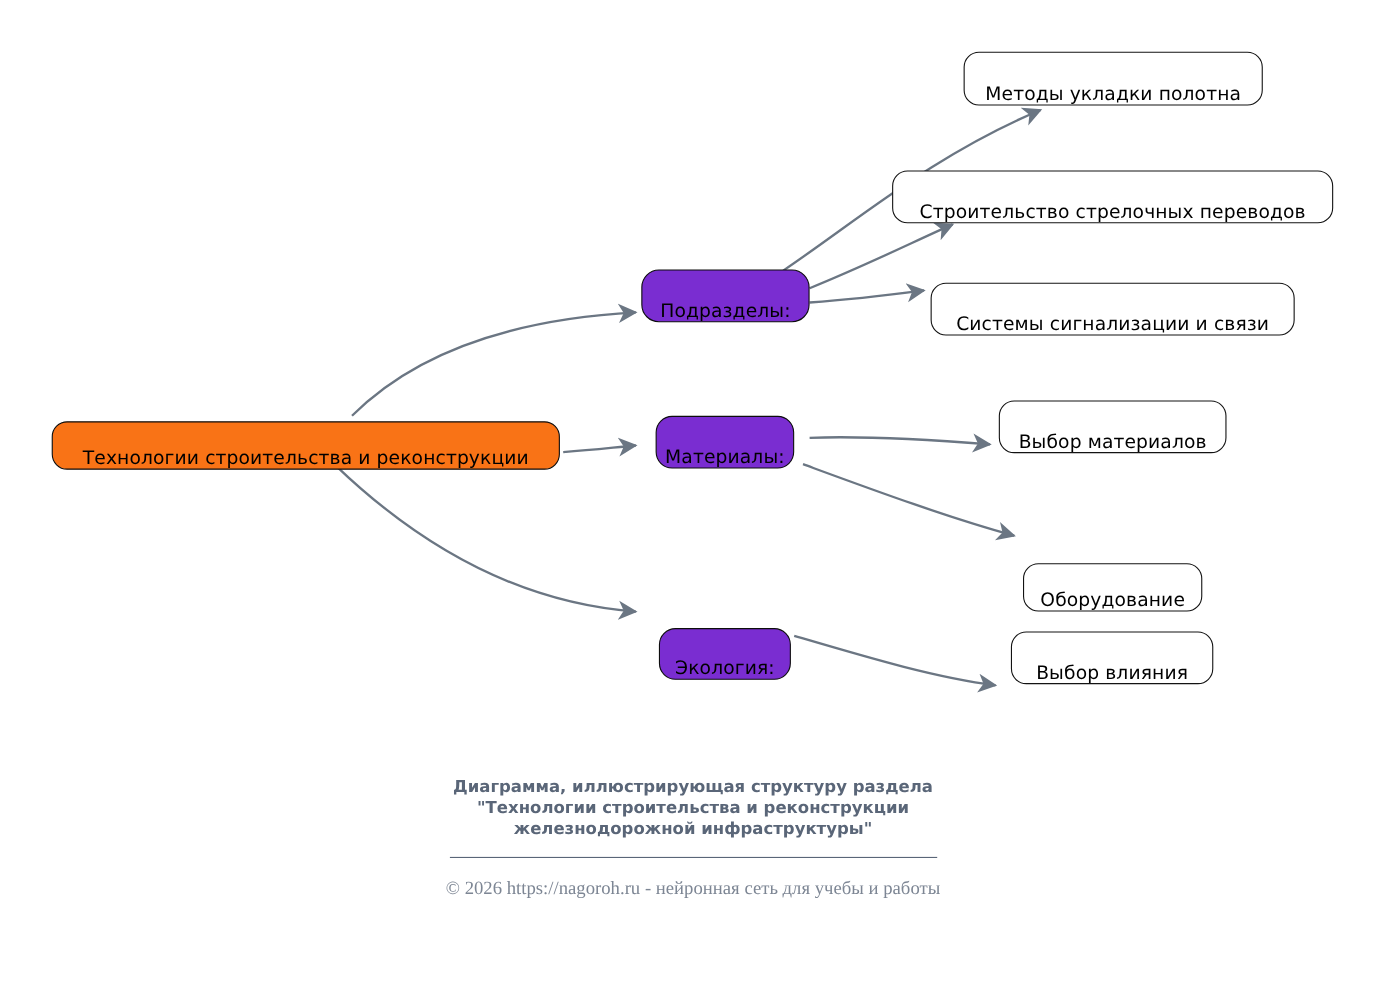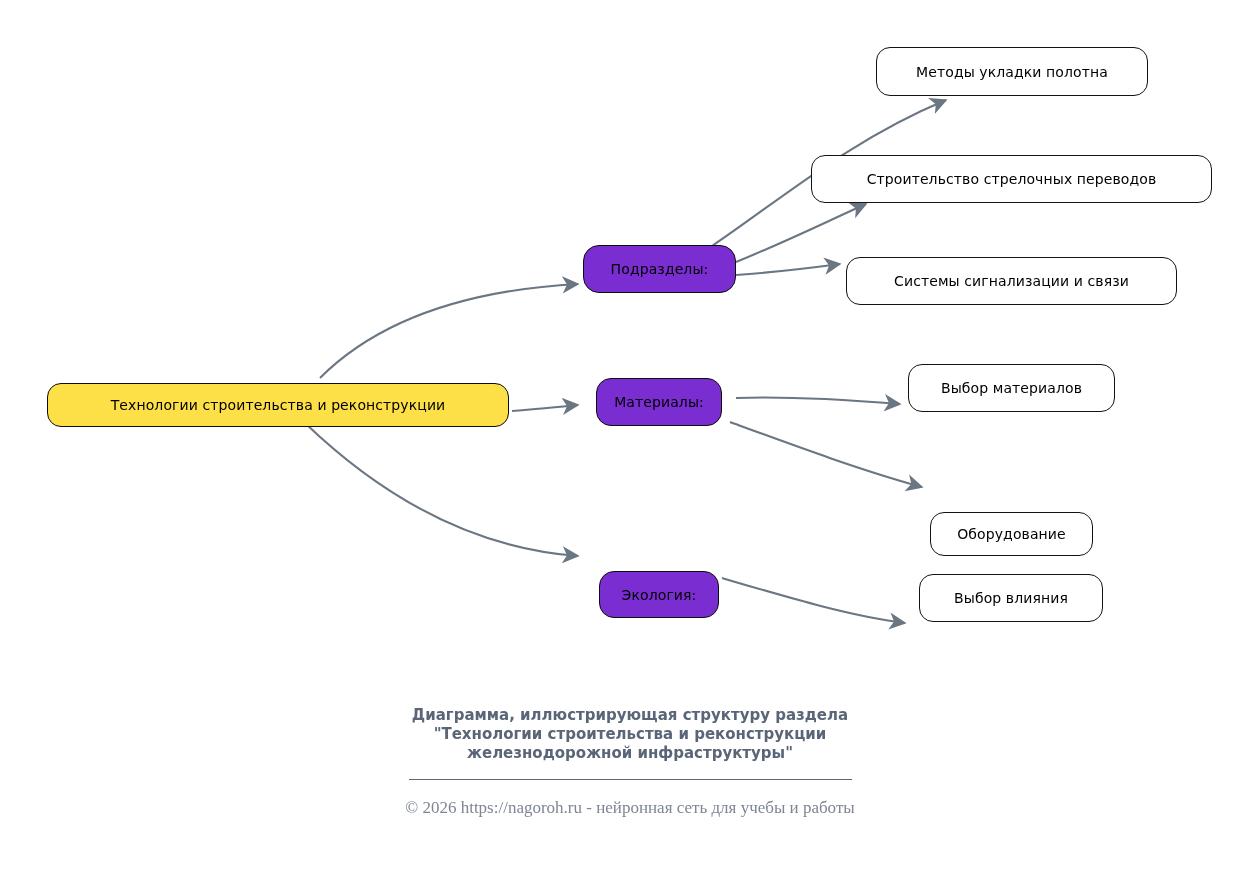--- a/index.html
+++ b/index.html
@@ -32,33 +32,33 @@
     z-index: 1;
     pointer-events: none;
   }
 
   
   .node {
     position: absolute;
     z-index: 2;
     box-sizing: border-box;
     display: flex;
-    align-items: center;
+    align-items: flex-end;
     justify-content: center;
     border: 1.6px solid #111111;
     border-radius: 13px;
     color: #000000;
-    font-size: 14px;
+    font-size: 17px;
     line-height: 1;
     white-space: nowrap;
     letter-spacing: 0.1px;
   }
 
   .node.root {
-    background: #fde047;
+    background: #f97316;
     border-color: #0d0d0d;
     border-radius: 14px;
   }
   .node.branch {
     background: #7a2dd1;
     border-color: #0d0d0d;
     border-radius: 15px;
   }
   .node.leaf {
     background: #ffffff;

